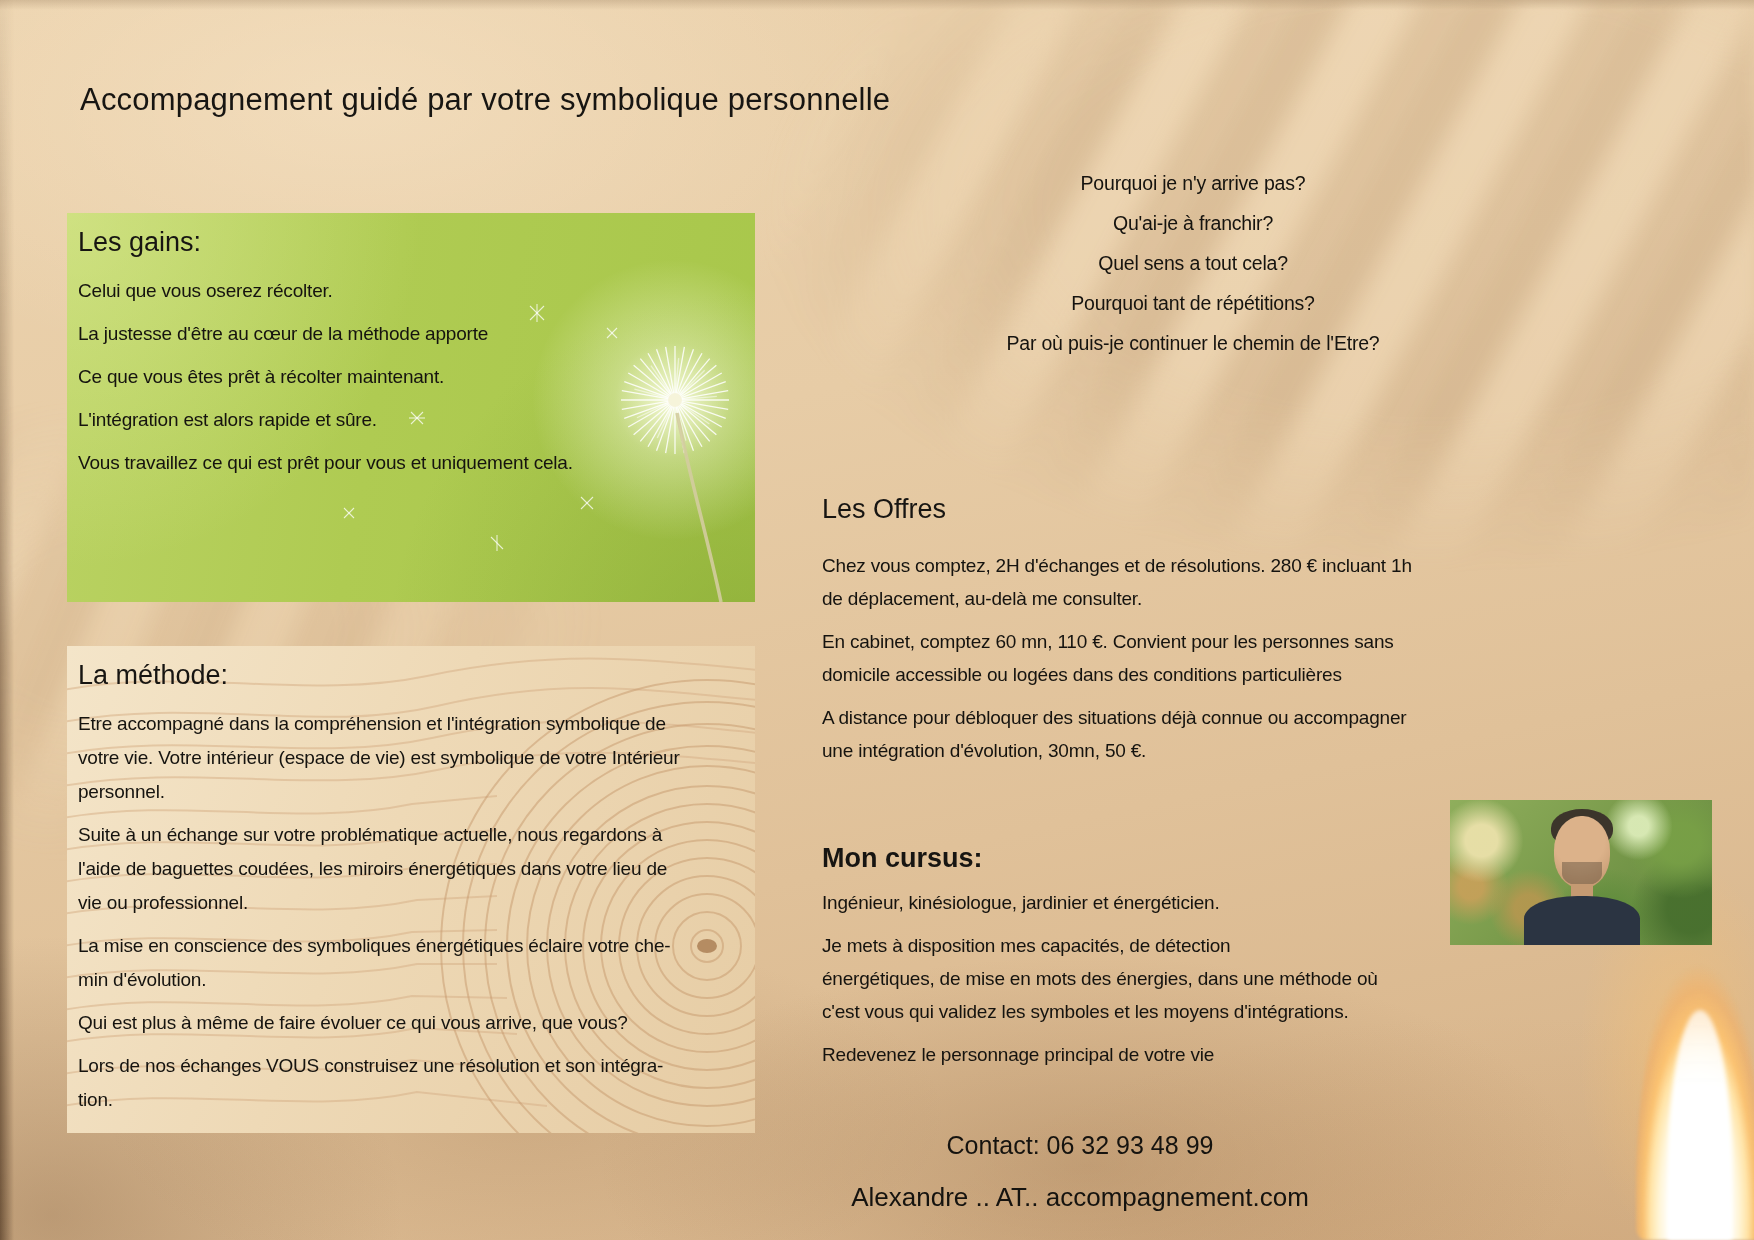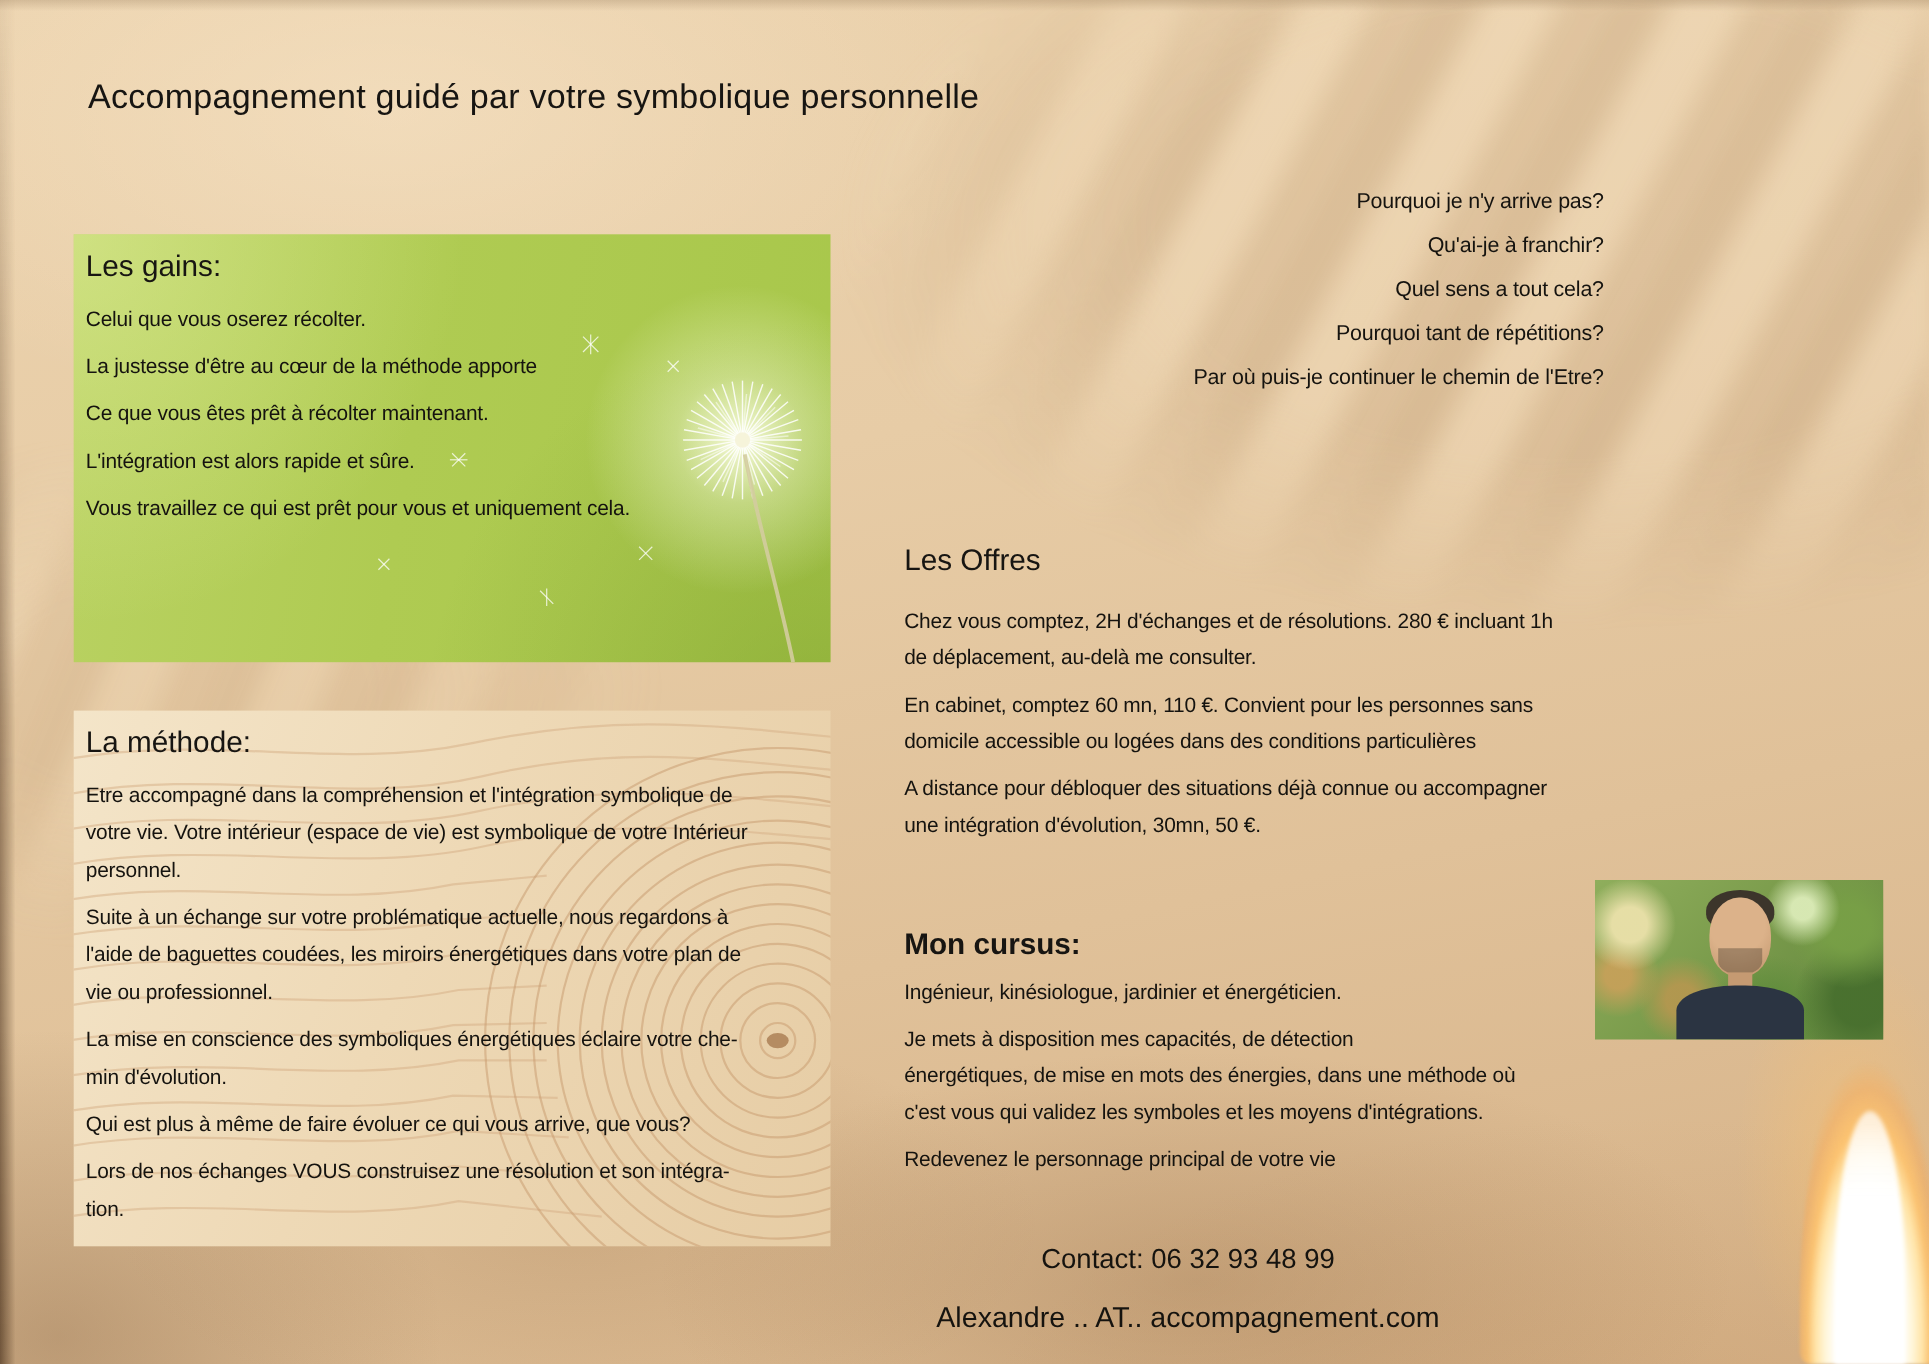--- a/index.html
+++ b/index.html
@@ -54,41 +54,41 @@
       #ffffff 0 38%, #fff6da 52%, #ffe4a8 64%, rgba(255,196,110,0.85) 74%, rgba(250,170,85,0.38) 86%, rgba(250,170,85,0) 96%);
     filter:blur(1.5px);
   }
   .candle-core{
     left:1668px;top:1010px;width:64px;height:230px;
     border-radius:50% 50% 0 0 / 70% 70% 0 0;
     background:linear-gradient(to bottom,rgba(255,255,255,0.7),#ffffff 35%);
     filter:blur(2px);
   }
   
-  .page-title{left:80px;top:70px;font-size:31px;letter-spacing:.2px;color:#171512;}
+  .page-title{left:80px;top:82px;font-size:31px;letter-spacing:.2px;color:#171512;}
   
   .panel{left:67px;width:688px;box-sizing:border-box;padding:12px 6px 0 11px;}
   .gains-panel{
     top:213px;height:389px;
     background:
       radial-gradient(circle at 88% 48%, rgba(250,253,224,0.95) 0%, rgba(248,252,220,0.40) 9%, rgba(248,252,220,0) 22%),
       radial-gradient(circle at 100% 115%, rgba(125,160,45,0.55), rgba(125,160,45,0) 45%),
       radial-gradient(circle at 0% 0%, rgba(228,240,160,0.50), rgba(228,240,160,0) 45%),
       linear-gradient(100deg,#bad263 0%,#afcb52 45%,#a8c74b 100%);
   }
   .methode-panel{
     top:646px;height:487px;
     background:linear-gradient(115deg,#f4e5c9 0%,#eed9b6 45%,#e6cca4 100%);
   }
   .panel-svg{position:absolute;left:0;top:0;}
   .h2{position:relative;font-size:27px;line-height:34px;margin:0 0 15px 0;color:#171512;}
   .panel p, .col p{font-size:19px;line-height:34px;margin:0 0 9px 0;letter-spacing:-0.2px;white-space:pre-line;color:#15130f;}
   .panel p{position:relative;}
   
-  .questions{left:848px;top:163px;width:610px;text-align:right;}
+  .questions{left:888px;top:163px;width:610px;text-align:center;}
   .questions div{font-size:19.5px;line-height:40px;letter-spacing:-0.2px;color:#15130f;}
   .col{left:822px;width:648px;}
   .col p{line-height:33px;margin-bottom:10px;}
   .offres-head{left:822px;top:494px;font-size:27px;color:#171512;}
   .offres-body{top:549px;}
   .cursus-head{left:822px;top:843px;font-size:27px;color:#171512;font-weight:bold;}
   .cursus-body{top:886px;}
   .contact{left:800px;top:1128px;width:560px;text-align:center;font-size:25px;line-height:34px;color:#15130f;}
   .contact .email{margin-top:18px;font-size:26px;}
   
@@ -251,21 +251,21 @@
         <circle cx="640" cy="300" r="244"></circle>
           <circle cx="640" cy="300" r="266"></circle>
       </g>
       <ellipse cx="640" cy="300" rx="10" ry="7" fill="#a87a50" opacity="0.8"></ellipse>
     </svg>
     <div class="h2">La méthode:</div>
     <p>Etre accompagné dans la compréhension et l'intégration symbolique de
 votre vie. Votre intérieur (espace de vie) est symbolique de votre Intérieur
 personnel.</p>
     <p>Suite à un échange sur votre problématique actuelle, nous regardons à
-l'aide de baguettes coudées, les miroirs énergétiques dans votre plan de
+l'aide de baguettes coudées, les miroirs énergétiques dans votre lieu de
 vie ou professionnel.</p>
     <p>La mise en conscience des symboliques énergétiques éclaire votre che-
 min d'évolution.</p>
     <p>Qui est plus à même de faire évoluer ce qui vous arrive, que vous?</p>
     <p>Lors de nos échanges VOUS construisez une résolution et son intégra-
 tion.</p>
   </div>
 
   <div class="abs questions">
     <div>Pourquoi je n'y arrive pas?</div>

